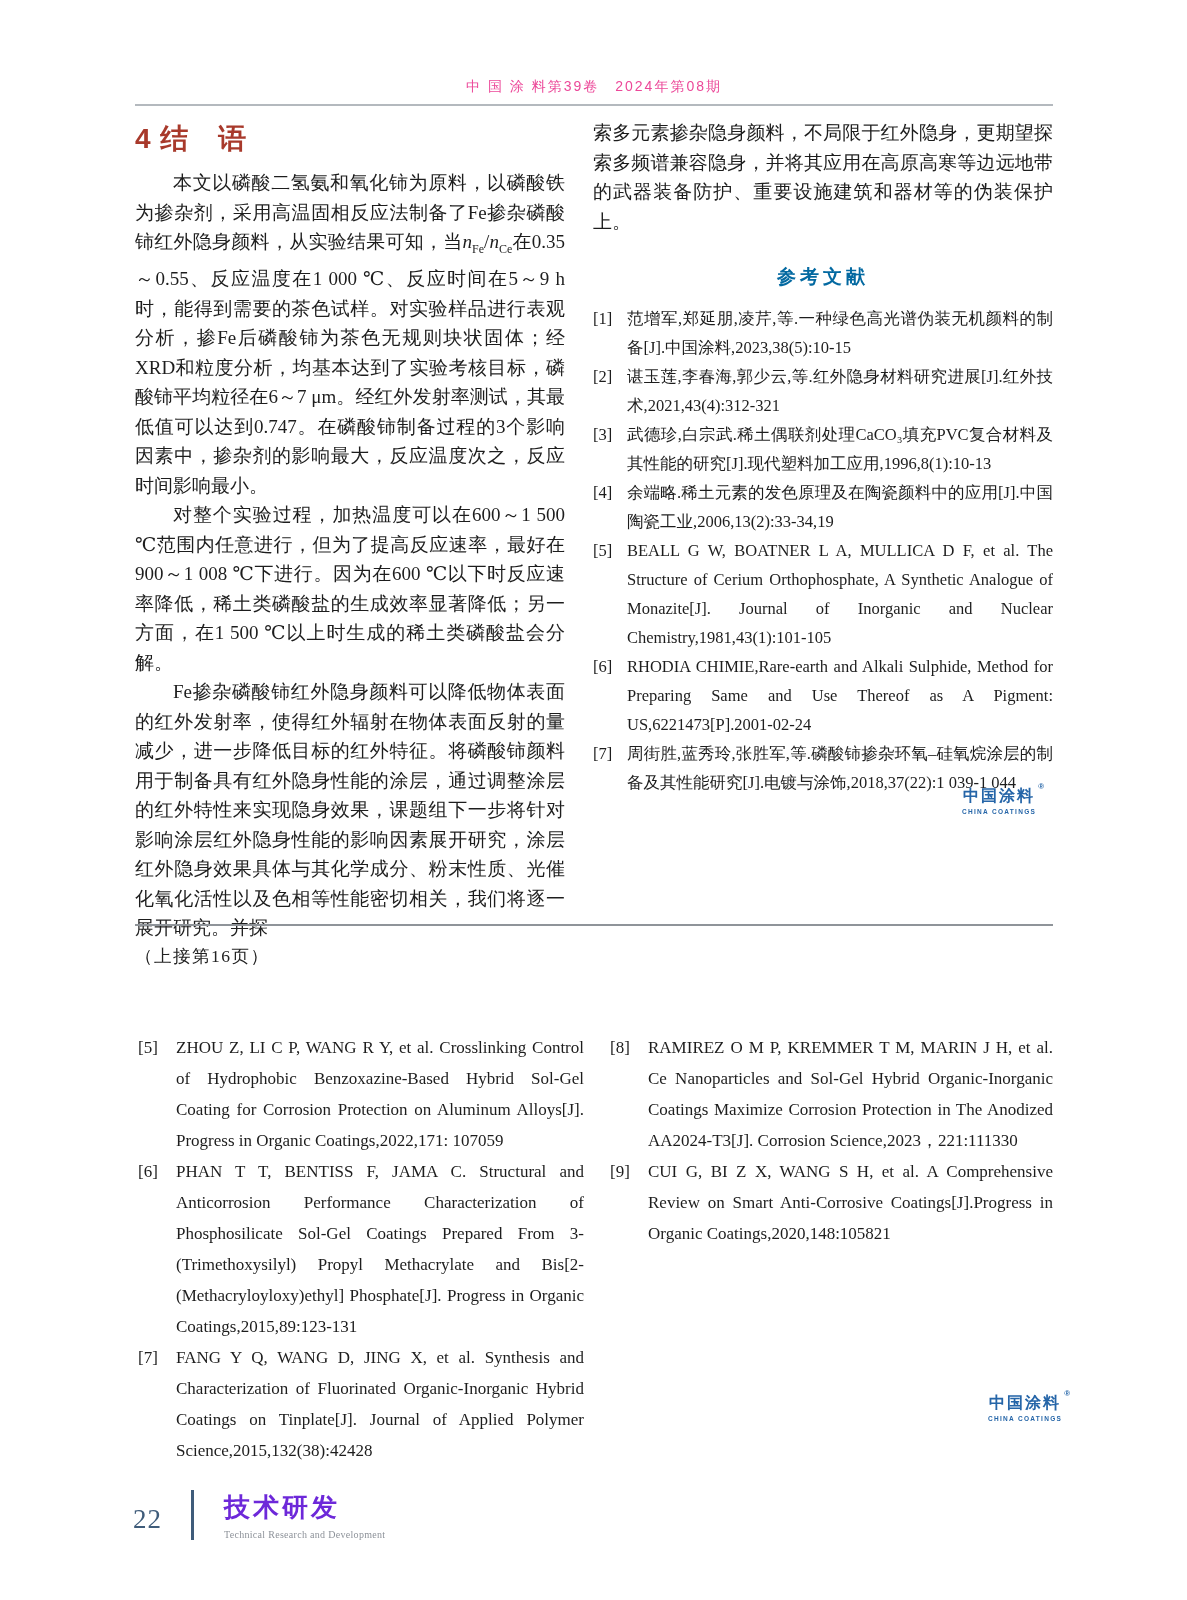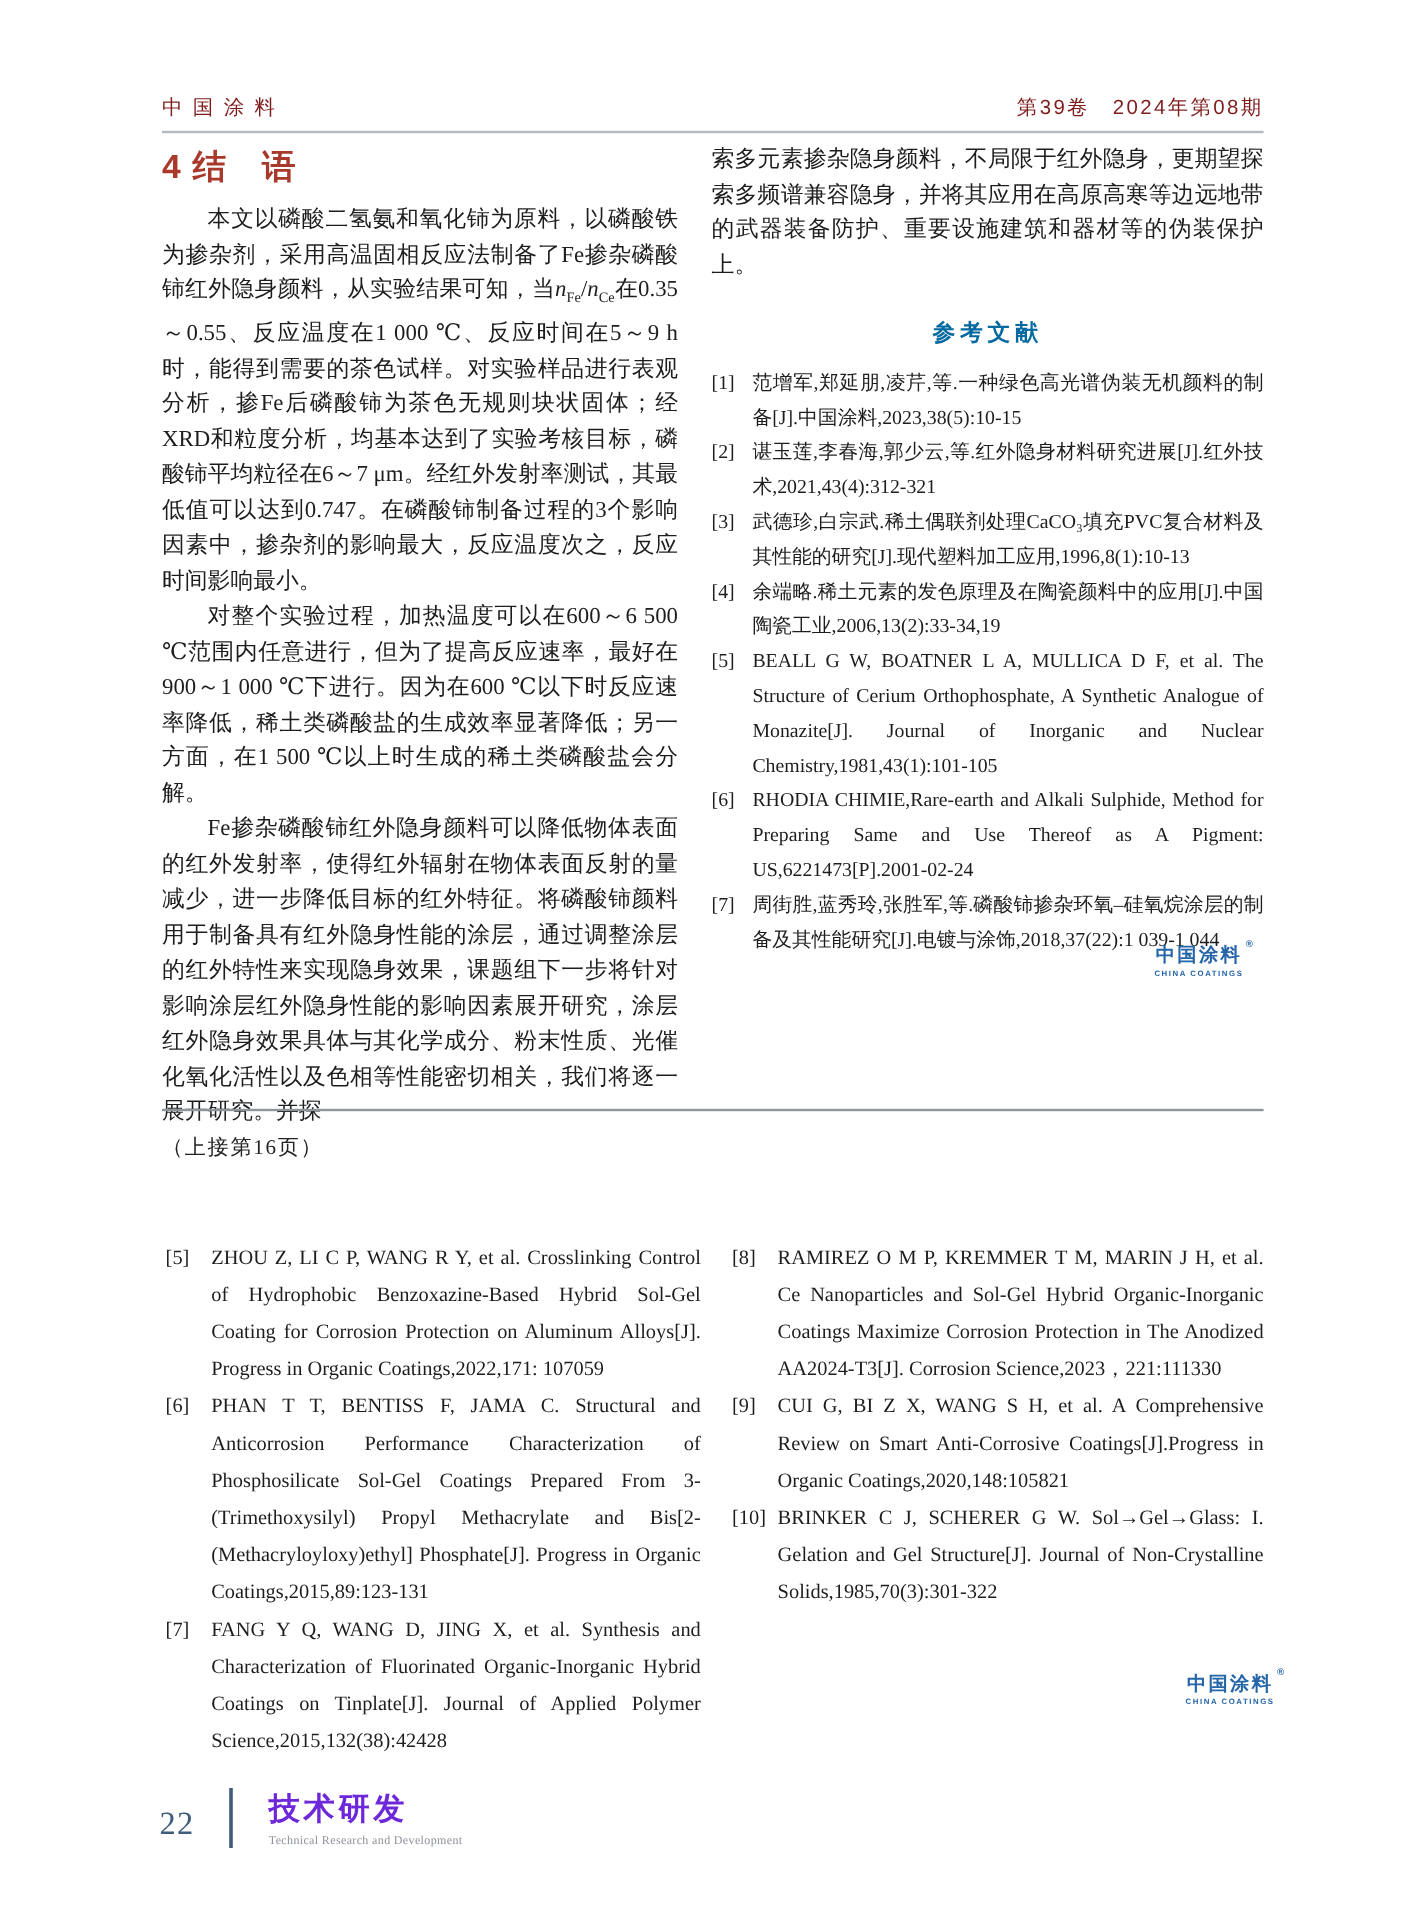--- a/index.html
+++ b/index.html
@@ -5,24 +5,24 @@
   * { margin:0; padding:0; box-sizing:border-box; }
   html,body { background:#e8e8e8; }
   .page {
     position:relative; width:1187px; height:1600px; margin:0 auto;
     background:#ffffff; overflow:hidden;
     font-family:"Liberation Serif","DejaVu Serif",serif; color:#1d1d1d;
   }
   
   .header-bar {
     position:absolute; top:78px; left:135px; width:918px;
-    display:flex; justify-content:space-between; align-items:flex-end;
+    display:flex; justify-content:center; align-items:flex-end;
     padding-bottom:8px; border-bottom:2px solid #b4b9be;
     font-family:"Liberation Sans","DejaVu Sans",sans-serif;
-    font-size:17px; color:#7f1d1d; letter-spacing:2px;
+    font-size:14px; color:#ec4899; letter-spacing:2px;
   }
   
   .top-columns { position:absolute; top:118px; left:135px; width:918px; display:flex; gap:28px; }
   .col-l { width:430px; }
   .col-r { width:460px; }
   .sec-title {
     margin:2px 0 10px 0; font-family:"Liberation Sans","DejaVu Sans",sans-serif;
     font-weight:bold; font-size:28px; color:#a8392b; letter-spacing:1px;
   }
   .body-p { font-size:19px; line-height:29.5px; text-align:justify; text-indent:2em; }
@@ -73,21 +73,21 @@
 
   <div class="header-bar">
     <span>中 国 涂 料</span>
     <span>第39卷　2024年第08期</span>
   </div>
 
   <div class="top-columns">
     <div class="col-l">
       <h2 class="sec-title">4 结　语</h2>
       <p class="body-p">本文以磷酸二氢氨和氧化铈为原料，以磷酸铁为掺杂剂，采用高温固相反应法制备了Fe掺杂磷酸铈红外隐身颜料，从实验结果可知，当<i>n</i><sub>Fe</sub>/<i>n</i><sub>Ce</sub>在0.35～0.55、反应温度在1 000 ℃、反应时间在5～9 h时，能得到需要的茶色试样。对实验样品进行表观分析，掺Fe后磷酸铈为茶色无规则块状固体；经XRD和粒度分析，均基本达到了实验考核目标，磷酸铈平均粒径在6～7 μm。经红外发射率测试，其最低值可以达到0.747。在磷酸铈制备过程的3个影响因素中，掺杂剂的影响最大，反应温度次之，反应时间影响最小。</p>
-      <p class="body-p">对整个实验过程，加热温度可以在600～6 500 ℃范围内任意进行，但为了提高反应速率，最好在900～1 000 ℃下进行。因为在600 ℃以下时反应速率降低，稀土类磷酸盐的生成效率显著降低；另一方面，在1 500 ℃以上时生成的稀土类磷酸盐会分解。</p>
+      <p class="body-p">对整个实验过程，加热温度可以在600～1 500 ℃范围内任意进行，但为了提高反应速率，最好在900～1 008 ℃下进行。因为在600 ℃以下时反应速率降低，稀土类磷酸盐的生成效率显著降低；另一方面，在1 500 ℃以上时生成的稀土类磷酸盐会分解。</p>
       <p class="body-p">Fe掺杂磷酸铈红外隐身颜料可以降低物体表面的红外发射率，使得红外辐射在物体表面反射的量减少，进一步降低目标的红外特征。将磷酸铈颜料用于制备具有红外隐身性能的涂层，通过调整涂层的红外特性来实现隐身效果，课题组下一步将针对影响涂层红外隐身性能的影响因素展开研究，涂层红外隐身效果具体与其化学成分、粉末性质、光催化氧化活性以及色相等性能密切相关，我们将逐一展开研究。并探</p>
     </div>
     <div class="col-r">
       <p class="body-p no-indent">索多元素掺杂隐身颜料，不局限于红外隐身，更期望探索多频谱兼容隐身，并将其应用在高原高寒等边远地带的武器装备防护、重要设施建筑和器材等的伪装保护上。</p>
       <h3 class="ref-head">参考文献</h3>
       <div class="ref">
         <span class="rnum">[1]</span>
         <span class="rtxt">范增军,郑延朋,凌芹,等.一种绿色高光谱伪装无机颜料的制备[J].中国涂料,2023,38(5):10-15</span>
       </div>
       <div class="ref">
@@ -143,24 +143,20 @@
     </div>
     <div class="col-br">
       <div class="ref-b">
         <span class="rnum">[8]</span>
         <span class="rtxt">RAMIREZ O M P, KREMMER T M, MARIN J H, et al. Ce Nanoparticles and Sol-Gel Hybrid Organic-Inorganic Coatings Maximize Corrosion Protection in The Anodized AA2024-T3[J]. Corrosion Science,2023，221:111330</span>
       </div>
       <div class="ref-b">
         <span class="rnum">[9]</span>
         <span class="rtxt">CUI G, BI Z X, WANG S H, et al. A Comprehensive Review on Smart Anti-Corrosive Coatings[J].Progress in Organic Coatings,2020,148:105821</span>
       </div>
-      <div class="ref-b">
-        <span class="rnum">[10]</span>
-        <span class="rtxt">BRINKER C J, SCHERER G W. Sol→Gel→Glass: I. Gelation and Gel Structure[J]. Journal of Non-Crystalline Solids,1985,70(3):301-322</span>
-      </div>
     </div>
   </div>
 
   <div class="logo logo2">
     <div class="cn"><span>中国涂料</span><span class="reg">®</span></div>
     <div class="en">CHINA COATINGS</div>
   </div>
 
   <div class="footer">
     <div class="pg-num">22</div>

